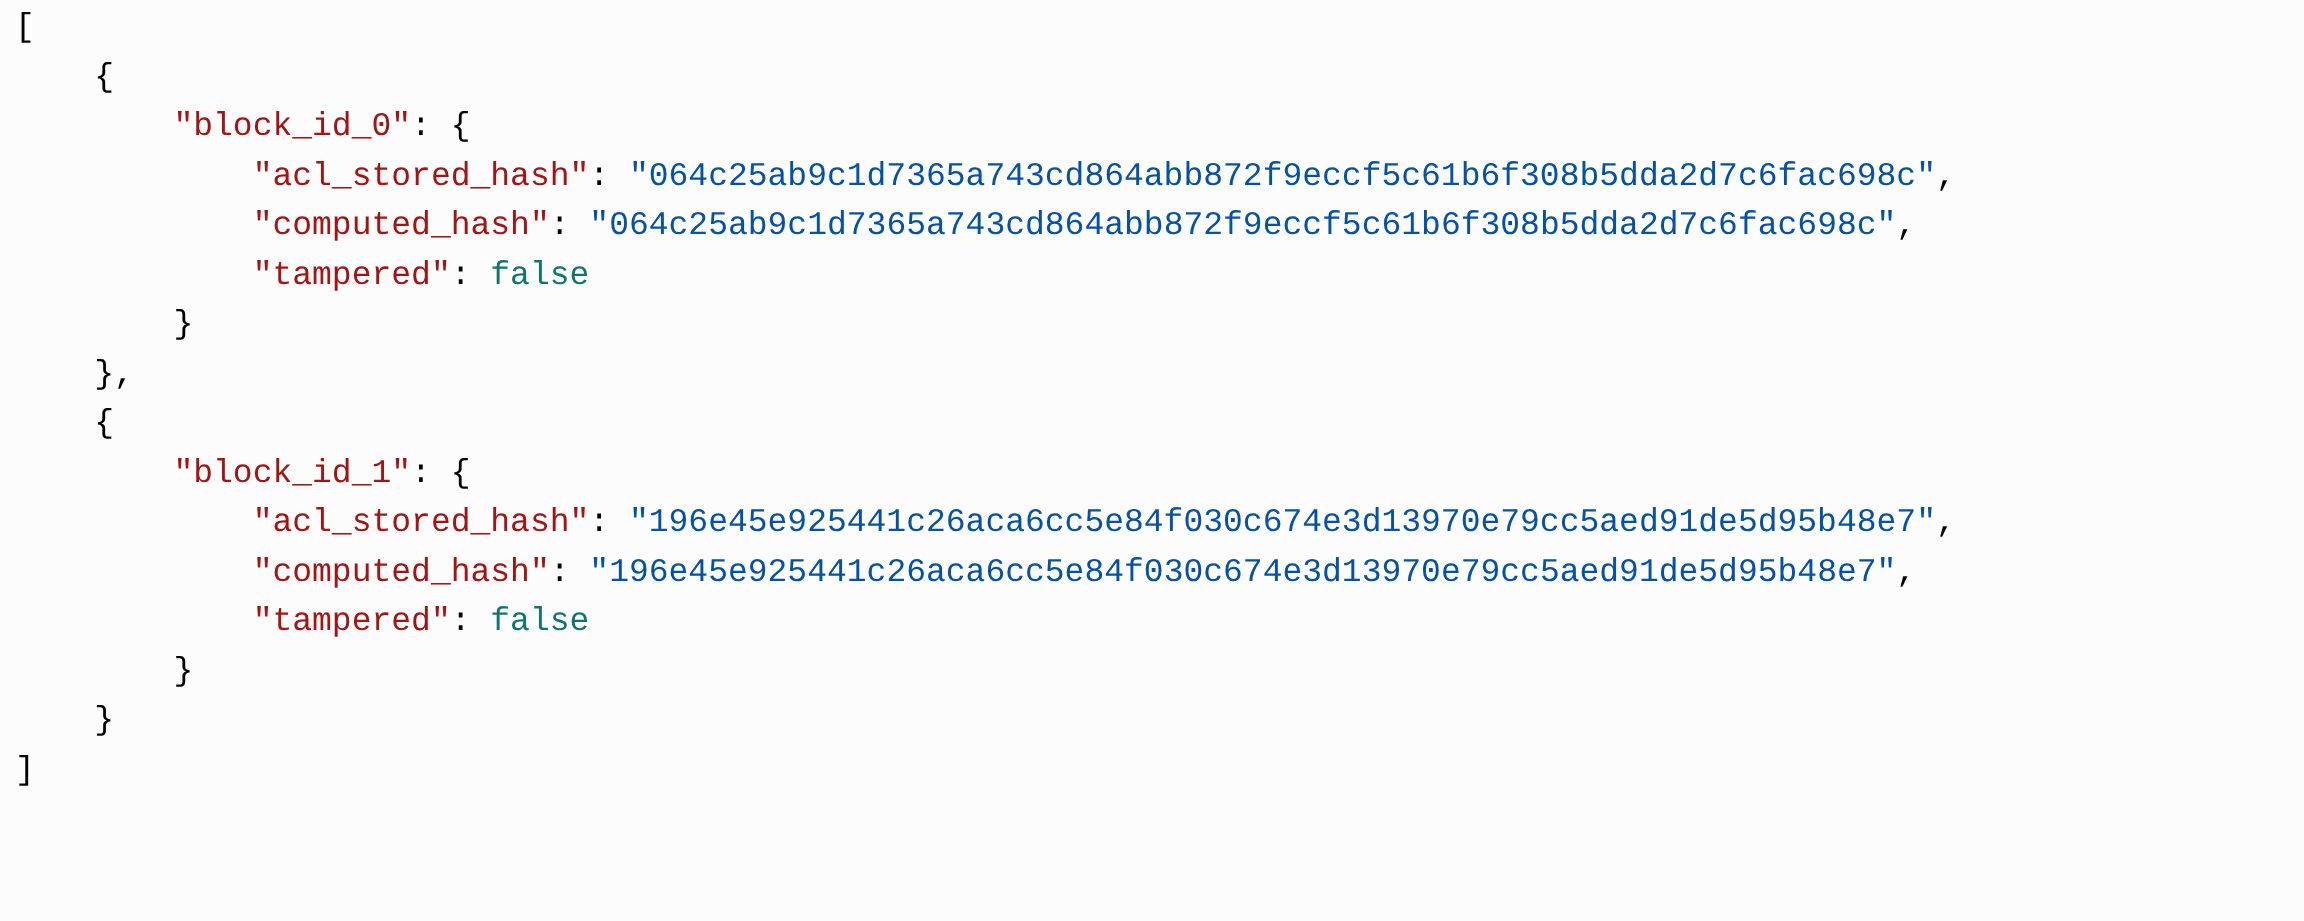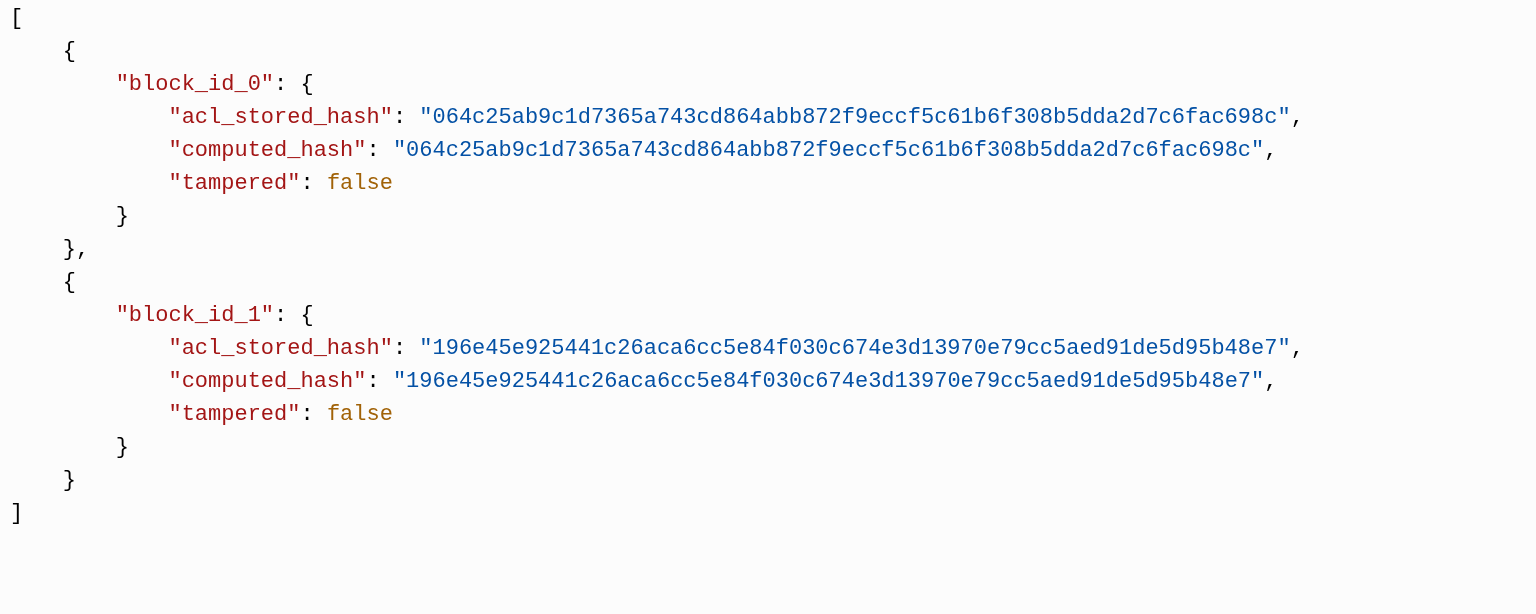--- a/index.html
+++ b/index.html
@@ -12,19 +12,19 @@
       padding: 0;
       width: 1536px;
     }
     .code {
       white-space: pre;
       padding: 2px 10px;
     }
     .p { color: #000; }
     .k { color: #a31515; }
     .s { color: #0451a5; }
-    .b { color: #a16207; }
+    .b { color: #0f766e; }
     .line { display: block; }
   </style>
 </head>
 <body>
 
 <div class="code"><span class="line"><span class="p">[</span></span><span class="line">    <span class="p">{</span></span><span class="line">        <span class="k">"<span>block_id_0</span>"</span><span class="p">: {</span></span><span class="line">            <span class="k">"acl_stored_hash"</span><span class="p">: </span><span class="s">"<span>064c25ab9c1d7365a743cd864abb872f9eccf5c61b6f308b5dda2d7c6fac698c</span>"</span><span class="p">,</span></span><span class="line">            <span class="k">"computed_hash"</span><span class="p">: </span><span class="s">"<span>064c25ab9c1d7365a743cd864abb872f9eccf5c61b6f308b5dda2d7c6fac698c</span>"</span><span class="p">,</span></span><span class="line">            <span class="k">"tampered"</span><span class="p">: </span><span class="b">false</span></span><span class="line">        <span class="p">}</span></span><span class="line">    <span class="p">},</span></span><span class="line">    <span class="p">{</span></span><span class="line">        <span class="k">"<span>block_id_1</span>"</span><span class="p">: {</span></span><span class="line">            <span class="k">"acl_stored_hash"</span><span class="p">: </span><span class="s">"<span>196e45e925441c26aca6cc5e84f030c674e3d13970e79cc5aed91de5d95b48e7</span>"</span><span class="p">,</span></span><span class="line">            <span class="k">"computed_hash"</span><span class="p">: </span><span class="s">"<span>196e45e925441c26aca6cc5e84f030c674e3d13970e79cc5aed91de5d95b48e7</span>"</span><span class="p">,</span></span><span class="line">            <span class="k">"tampered"</span><span class="p">: </span><span class="b">false</span></span><span class="line">        <span class="p">}</span></span><span class="line">    <span class="p">}</span></span><span class="line"><span class="p">]</span></span></div>
 
 </body></html>

